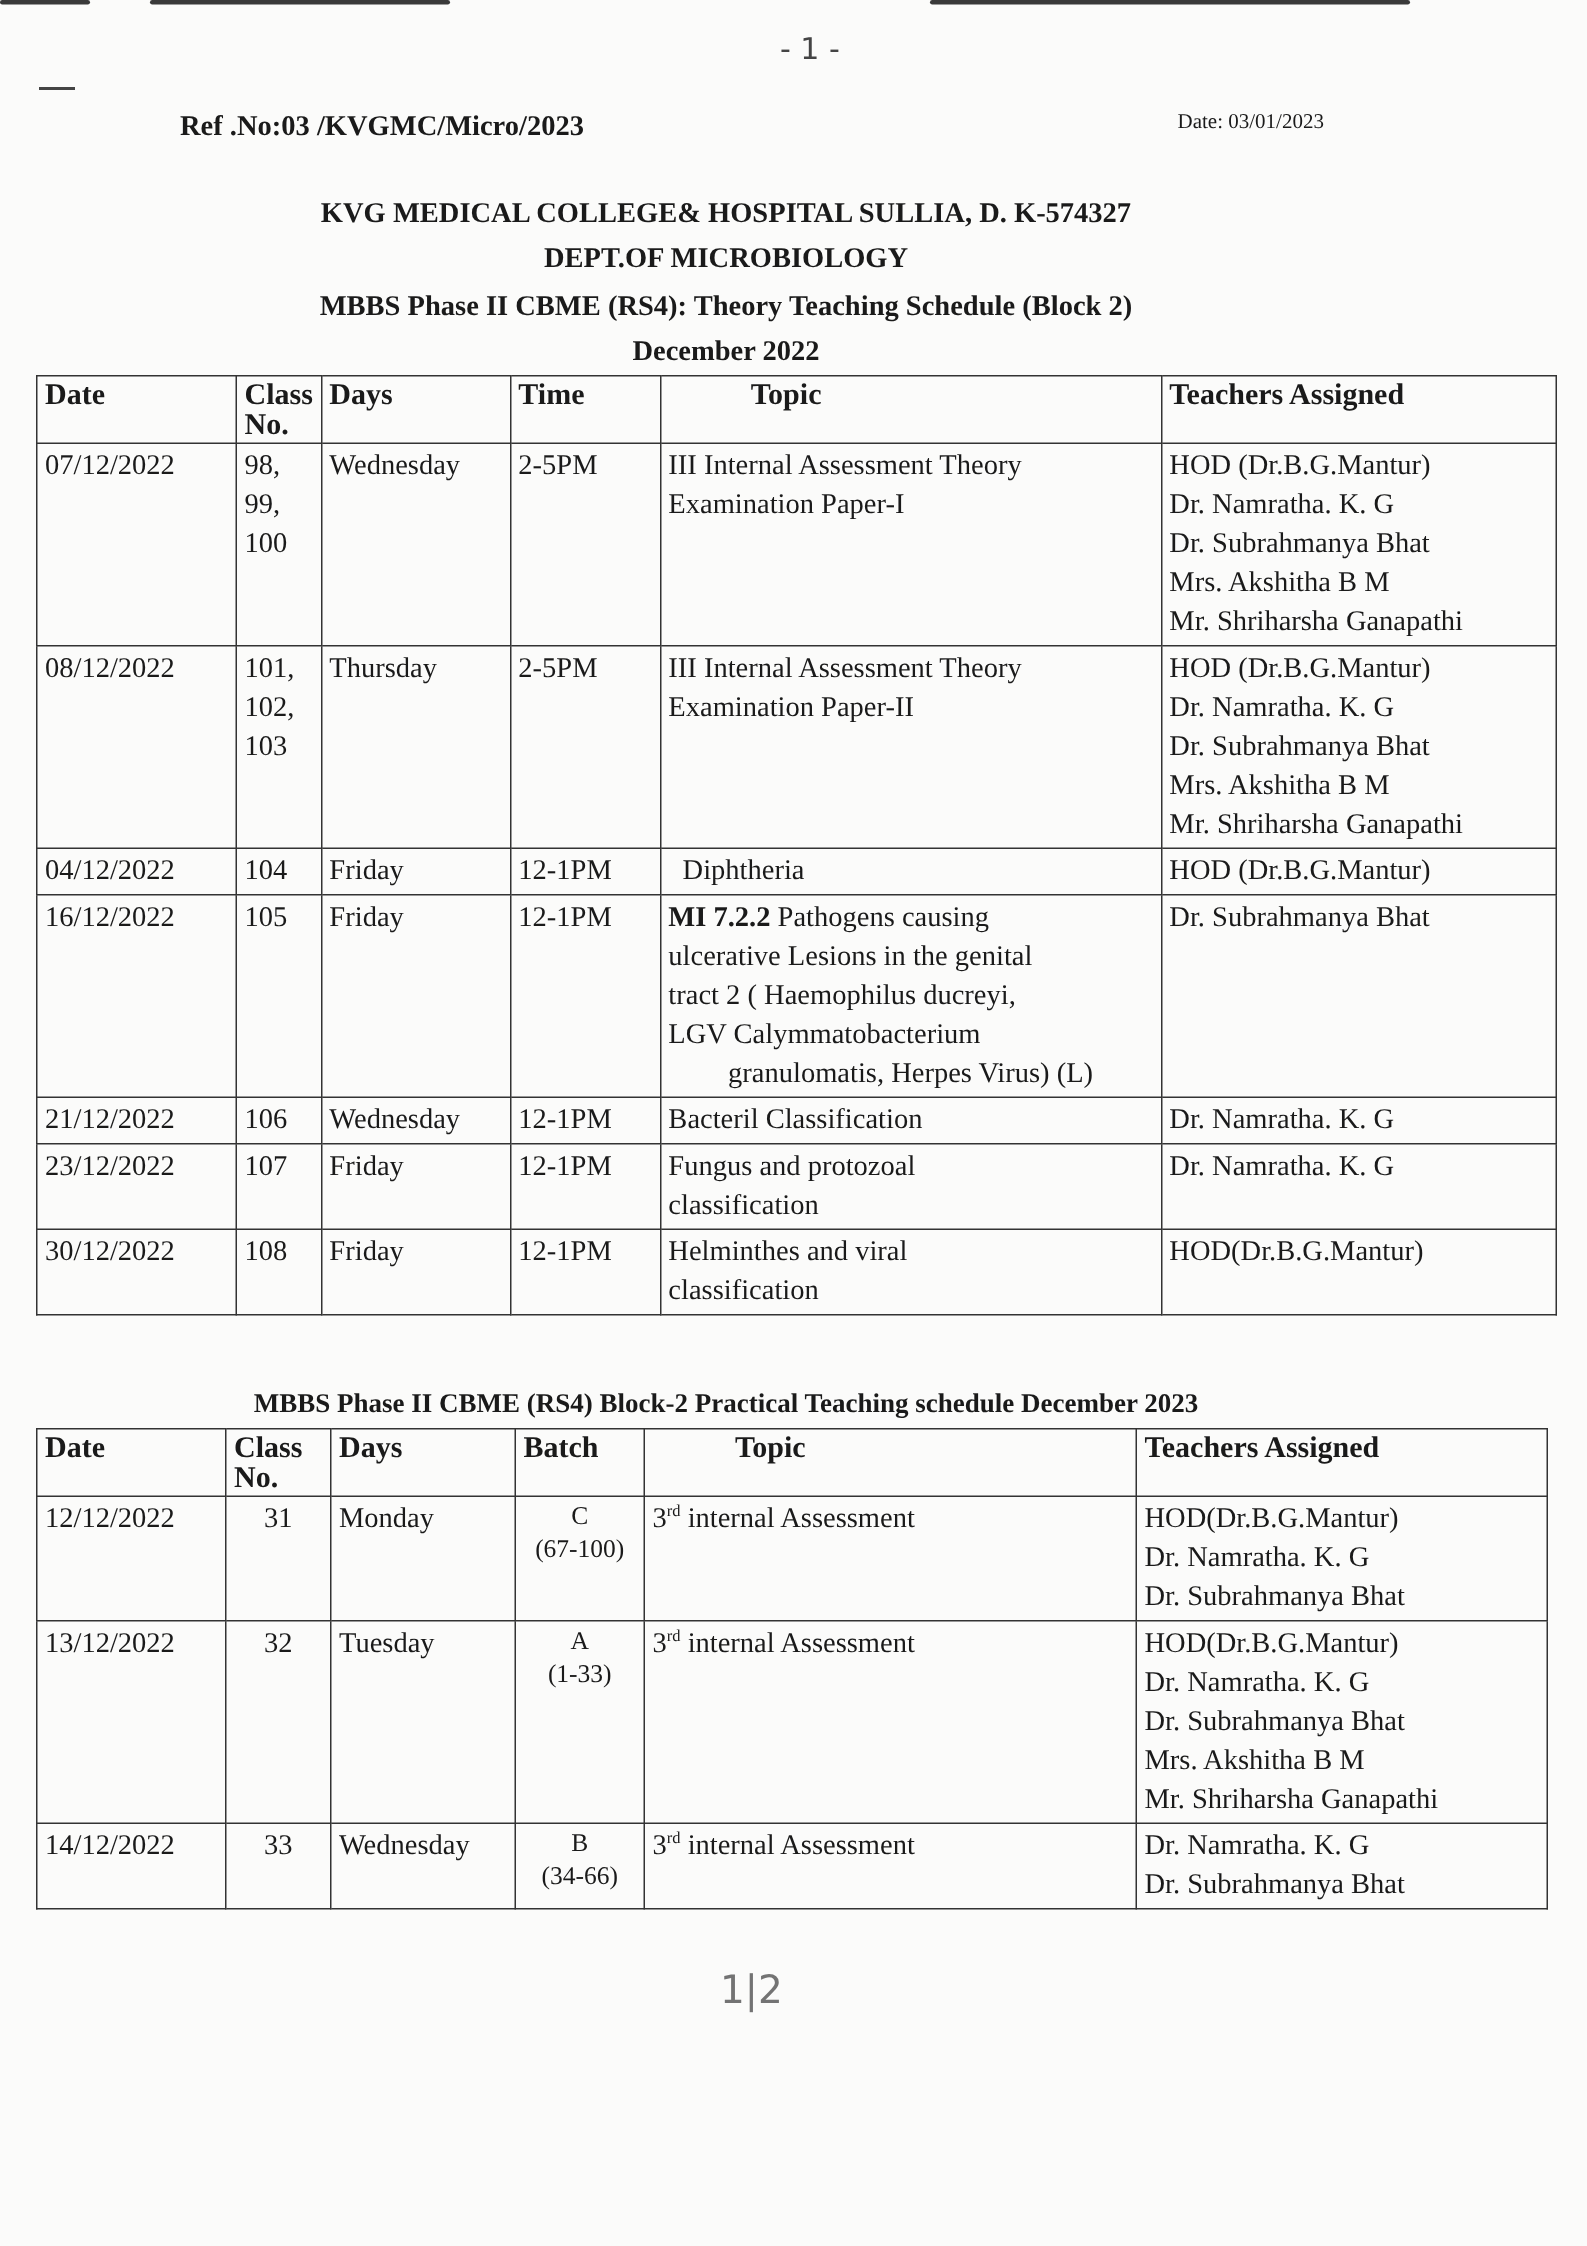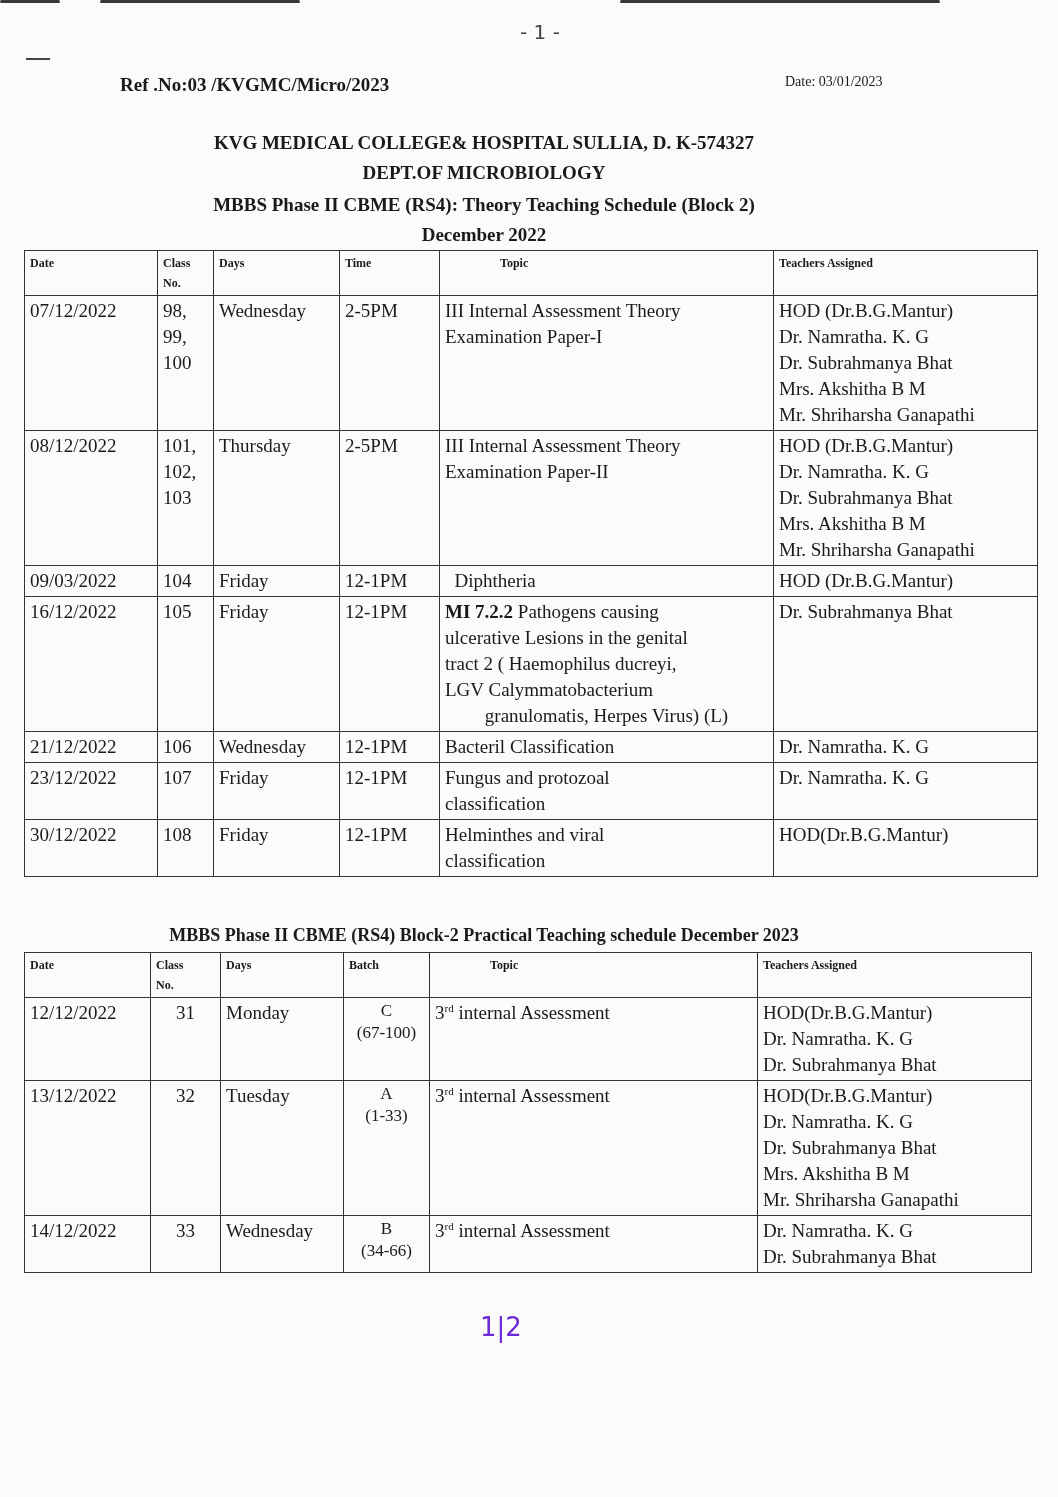--- a/index.html
+++ b/index.html
@@ -9,27 +9,27 @@
   }
   .topline { position:absolute; top:0; left:0; right:0; height:4px; }
   .topline span { position:absolute; top:0; height:3px; background:#3a3a3a; border-radius:2px; }
   .pageno { position:absolute; top:20px; left:520px; font-size:20px; font-family:"DejaVu Sans",sans-serif; color:#444; }
   .dash { position:absolute; top:58px; left:26px; width:24px; height:2px; background:#444; }
   .ref { position:absolute; top:74px; left:120px; font-weight:bold; font-size:19px; }
   .date { position:absolute; top:74px; left:760px; font-weight:normal; font-size:14px;margin-left:25px; }
   .heading { position:absolute; left:0; width:968px; text-align:center; font-weight:bold; font-size:19px; }
   table { position:absolute; border-collapse:collapse; font-size:19px; }
   td, th { border:1.5px solid #333; vertical-align:top; padding:2px 5px; text-align:left; line-height:26px; }
-  th { font-size:12px; font-weight:bold; line-height:20px; }
+  th { font-size:20px; font-weight:bold; line-height:20px; }
   .t1 { top:250px; left:24px; width:1014px; }
   .t2 { top:952px; left:24px; width:1008px; }
   .multi div { white-space:nowrap; }
   .center { text-align:center; }
   sup { font-size:11px; line-height:0; }
-  .handsig { position:absolute; top:1312px; left:480px; font-size:26px; font-family:"DejaVu Sans",sans-serif; color:#6d28d9; }
+  .handsig { position:absolute; top:1312px; left:480px; font-size:26px; font-family:"DejaVu Sans",sans-serif; color:#737373; }
 </style>
 </head>
 <body>
 
 <div class="topline">
   <span style="left:0;width:60px"></span>
     <span style="left:100px;width:200px"></span>
     <span style="left:620px;width:320px"></span>
     <span style="left:1070px;width:0"></span>
 </div>
@@ -102,21 +102,21 @@
         </td>
         <td class="multi">
           <div>HOD (Dr.B.G.Mantur)</div>
           <div>Dr. Namratha. K. G</div>
           <div>Dr. Subrahmanya Bhat</div>
           <div>Mrs. Akshitha B M</div>
           <div>Mr. Shriharsha Ganapathi</div>
         </td>
       </tr>
       <tr>
-        <td>09/03/2022</td>
+        <td>04/12/2022</td>
         <td class="multi">
           <div>104</div>
         </td>
         <td>Friday</td>
         <td>12-1PM</td>
         <td class="multi">
           <div style="white-space: pre;">  Diphtheria</div>
         </td>
         <td class="multi">
           <div>HOD (Dr.B.G.Mantur)</div>

